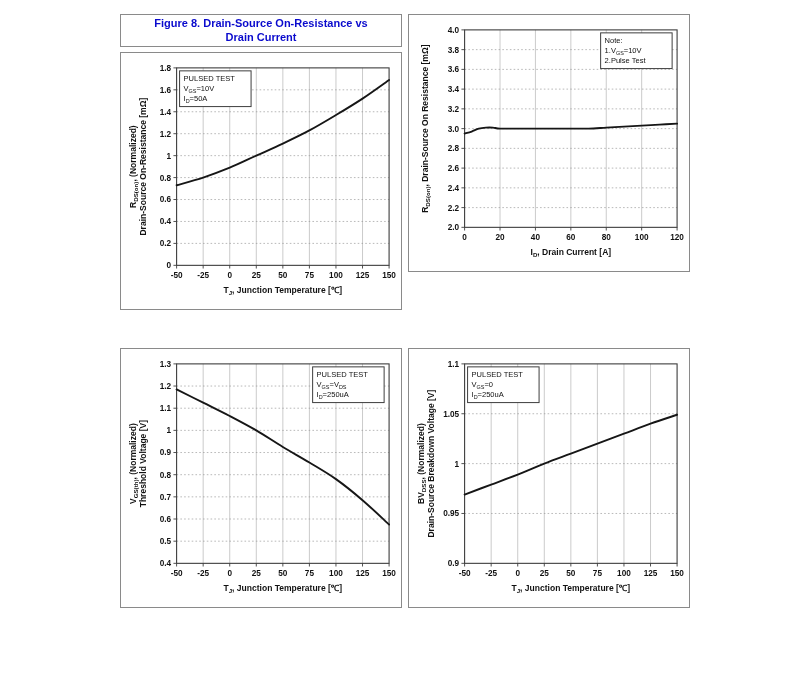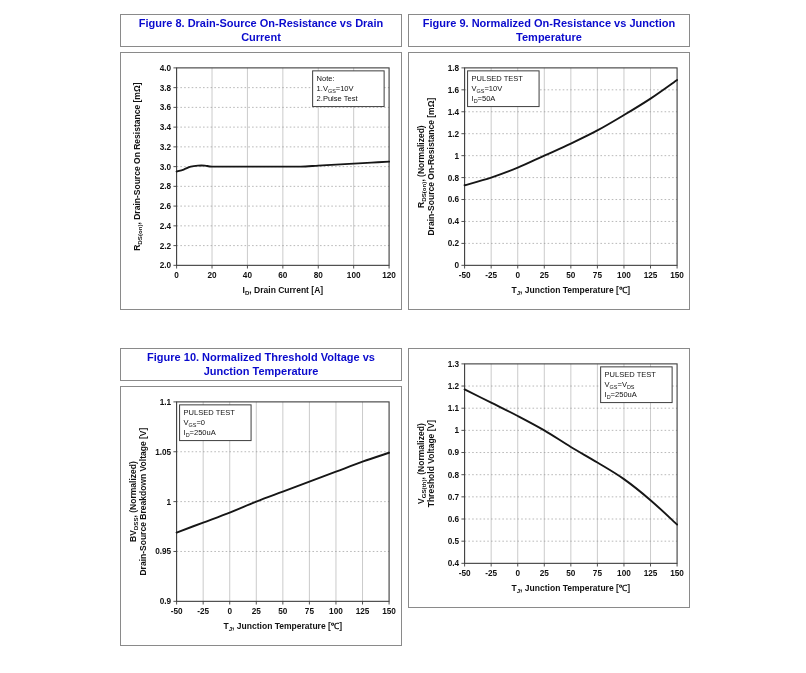--- a/index.html
+++ b/index.html
@@ -17,39 +17,38 @@
   }
   #panel-top { top:14px; }
   #panel-bottom { top:348px; }
   .title-box {
     box-sizing:border-box;
     border:1px solid #8a8a8a;
     background:#ffffff;
     color:#0a0acd;
     font-weight:bold; font-size:11px; line-height:1.25;
     display:flex; align-items:center; justify-content:center;
-    text-align:center; padding:1px 2px;
+    text-align:center; padding:1px 18px;
   }
   .chart-box {
     box-sizing:border-box;
     border:1px solid #8a8a8a;
     background:#ffffff;
   }
   .chart-box.h-top { height:258px; }
   .chart-box.h-bottom { height:260px; }
   .chart-svg { display:block; width:100%; height:100%; }
 </style>
 </head>
 <body>
 
 <div>
 
   <div class="figure-table" id="panel-top">
     <div class="title-box">Figure 8. Drain-Source On-Resistance vs Drain Current</div>
-    <div class="title-box">Figure 9. Normalized On-Resistance vs Junction Temperature</div>
     <div class="chart-box h-top">
       <svg class="chart-svg" viewBox="0 0 282 258" preserveAspectRatio="none">
           <line x1="91.66666666666666" y1="15" x2="91.66666666666666" y2="214" stroke="#b3b3b3" stroke-width="0.7"></line>
           <line x1="127.33333333333333" y1="15" x2="127.33333333333333" y2="214" stroke="#b3b3b3" stroke-width="0.7"></line>
           <line x1="163" y1="15" x2="163" y2="214" stroke="#b3b3b3" stroke-width="0.7"></line>
           <line x1="198.66666666666666" y1="15" x2="198.66666666666666" y2="214" stroke="#b3b3b3" stroke-width="0.7"></line>
           <line x1="234.33333333333334" y1="15" x2="234.33333333333334" y2="214" stroke="#b3b3b3" stroke-width="0.7"></line>
           <line x1="56" y1="194.1" x2="270" y2="194.1" stroke="#9a9a9a" stroke-width="0.7" stroke-dasharray="1.6,2.2"></line>
           <line x1="56" y1="174.20000000000002" x2="270" y2="174.20000000000002" stroke="#9a9a9a" stroke-width="0.7" stroke-dasharray="1.6,2.2"></line>
           <line x1="56" y1="154.29999999999998" x2="270" y2="154.29999999999998" stroke="#9a9a9a" stroke-width="0.7" stroke-dasharray="1.6,2.2"></line>
@@ -171,21 +170,20 @@
           <rect x="59" y="18" width="72" height="36" fill="#ffffff" stroke="#3c3c3c" stroke-width="1"></rect>
           <text x="63" y="28.5" font-size="7.6" fill="#111111"><tspan>PULSED TEST</tspan></text>
           <text x="63" y="38.5" font-size="7.6" fill="#111111"><tspan>V</tspan><tspan font-size="5.5" dy="2">GS</tspan><tspan dy="-2">=10V</tspan></text>
           <text x="63" y="48.5" font-size="7.6" fill="#111111"><tspan>I</tspan><tspan font-size="5.5" dy="2">D</tspan><tspan dy="-2">=50A</tspan></text>
           <path d="M56,133.29444444444442C60.46,132.00 73.83,128.50 82.75,125.56C91.67,122.61 100.58,119.29 109.50,115.61C118.42,111.92 127.33,107.50 136.25,103.44C145.17,99.39 154.08,95.52 163.00,91.28C171.92,87.05 180.83,82.81 189.75,78.02C198.67,73.23 207.58,67.88 216.50,62.54C225.42,57.20 234.33,51.85 243.25,45.96C252.17,40.06 265.54,30.29 270.00,27.16" fill="none" stroke="#161616" stroke-width="1.9" stroke-linejoin="round" stroke-linecap="round"></path>
         </svg>
     </div>
   </div>
 
   <div class="figure-table" id="panel-bottom">
-    <div class="title-box">Figure 10. Normalized Threshold Voltage vs Junction Temperature</div>
     <div class="chart-box h-bottom">
       <svg class="chart-svg" viewBox="0 0 282 260" preserveAspectRatio="none">
           <line x1="82.75" y1="15" x2="82.75" y2="216" stroke="#b3b3b3" stroke-width="0.7"></line>
           <line x1="109.5" y1="15" x2="109.5" y2="216" stroke="#b3b3b3" stroke-width="0.7"></line>
           <line x1="136.25" y1="15" x2="136.25" y2="216" stroke="#b3b3b3" stroke-width="0.7"></line>
           <line x1="163" y1="15" x2="163" y2="216" stroke="#b3b3b3" stroke-width="0.7"></line>
           <line x1="189.75" y1="15" x2="189.75" y2="216" stroke="#b3b3b3" stroke-width="0.7"></line>
           <line x1="216.5" y1="15" x2="216.5" y2="216" stroke="#b3b3b3" stroke-width="0.7"></line>
           <line x1="243.25" y1="15" x2="243.25" y2="216" stroke="#b3b3b3" stroke-width="0.7"></line>
           <line x1="56" y1="193.66666666666669" x2="270" y2="193.66666666666669" stroke="#9a9a9a" stroke-width="0.7" stroke-dasharray="1.6,2.2"></line>

